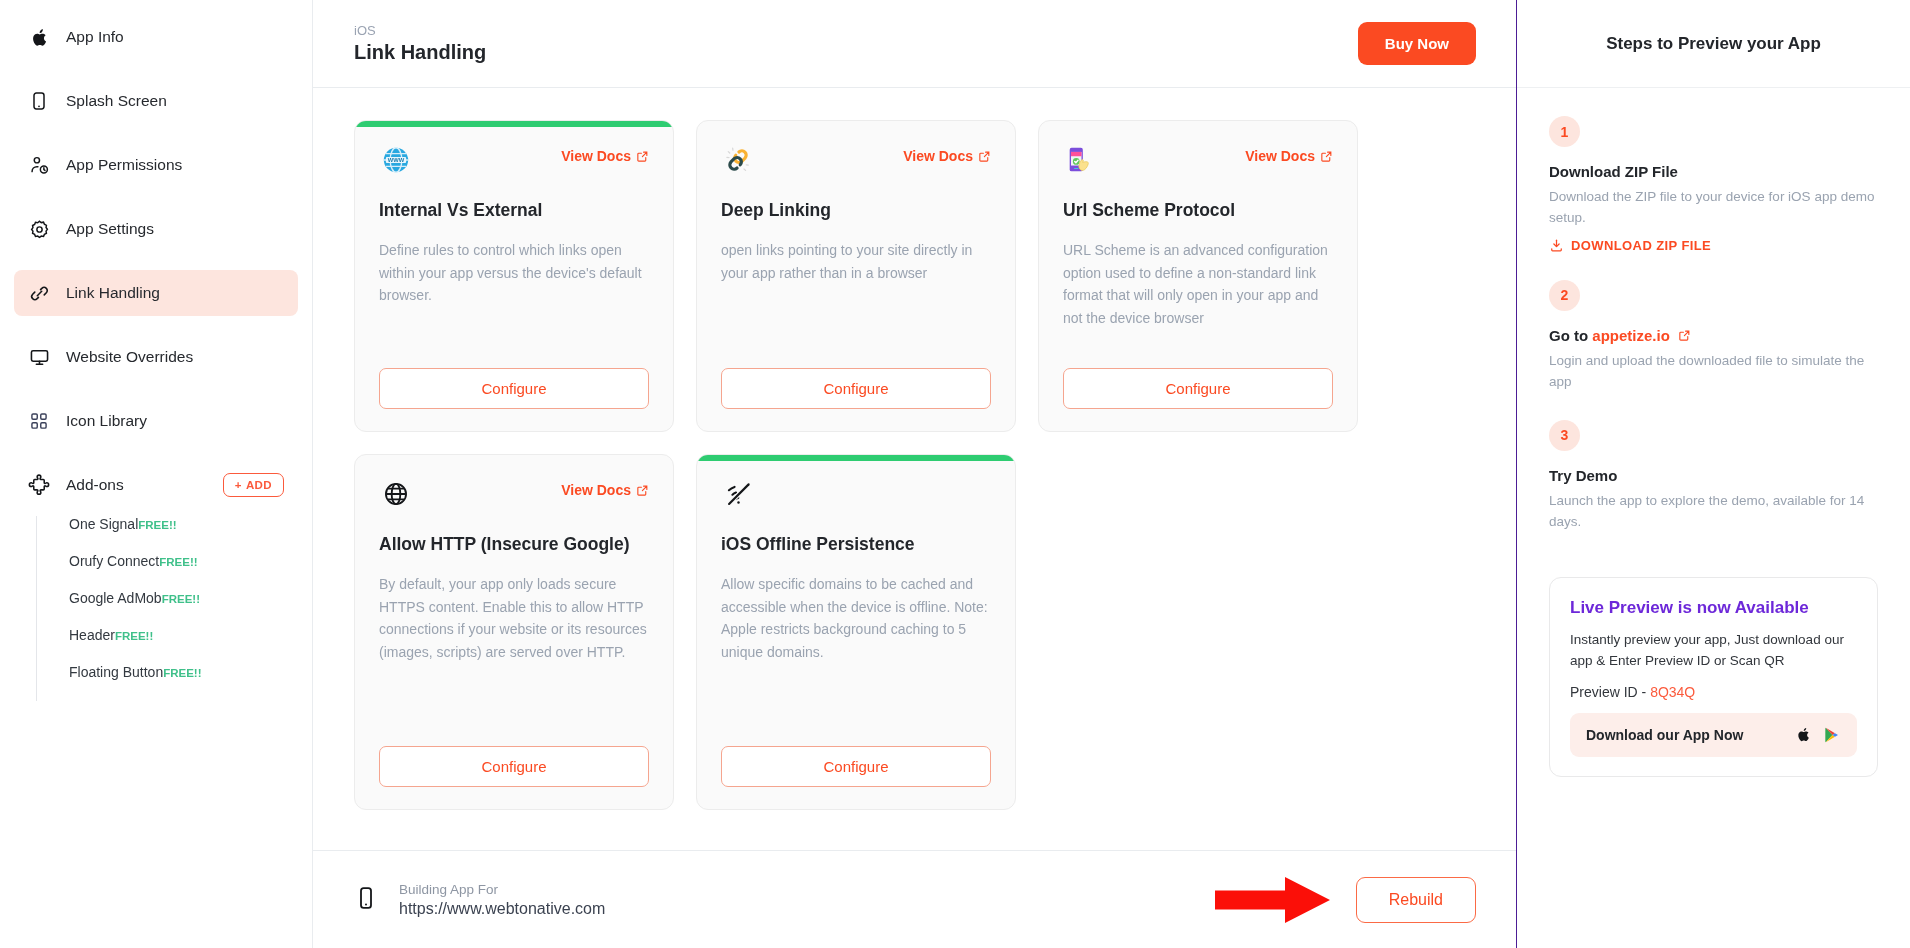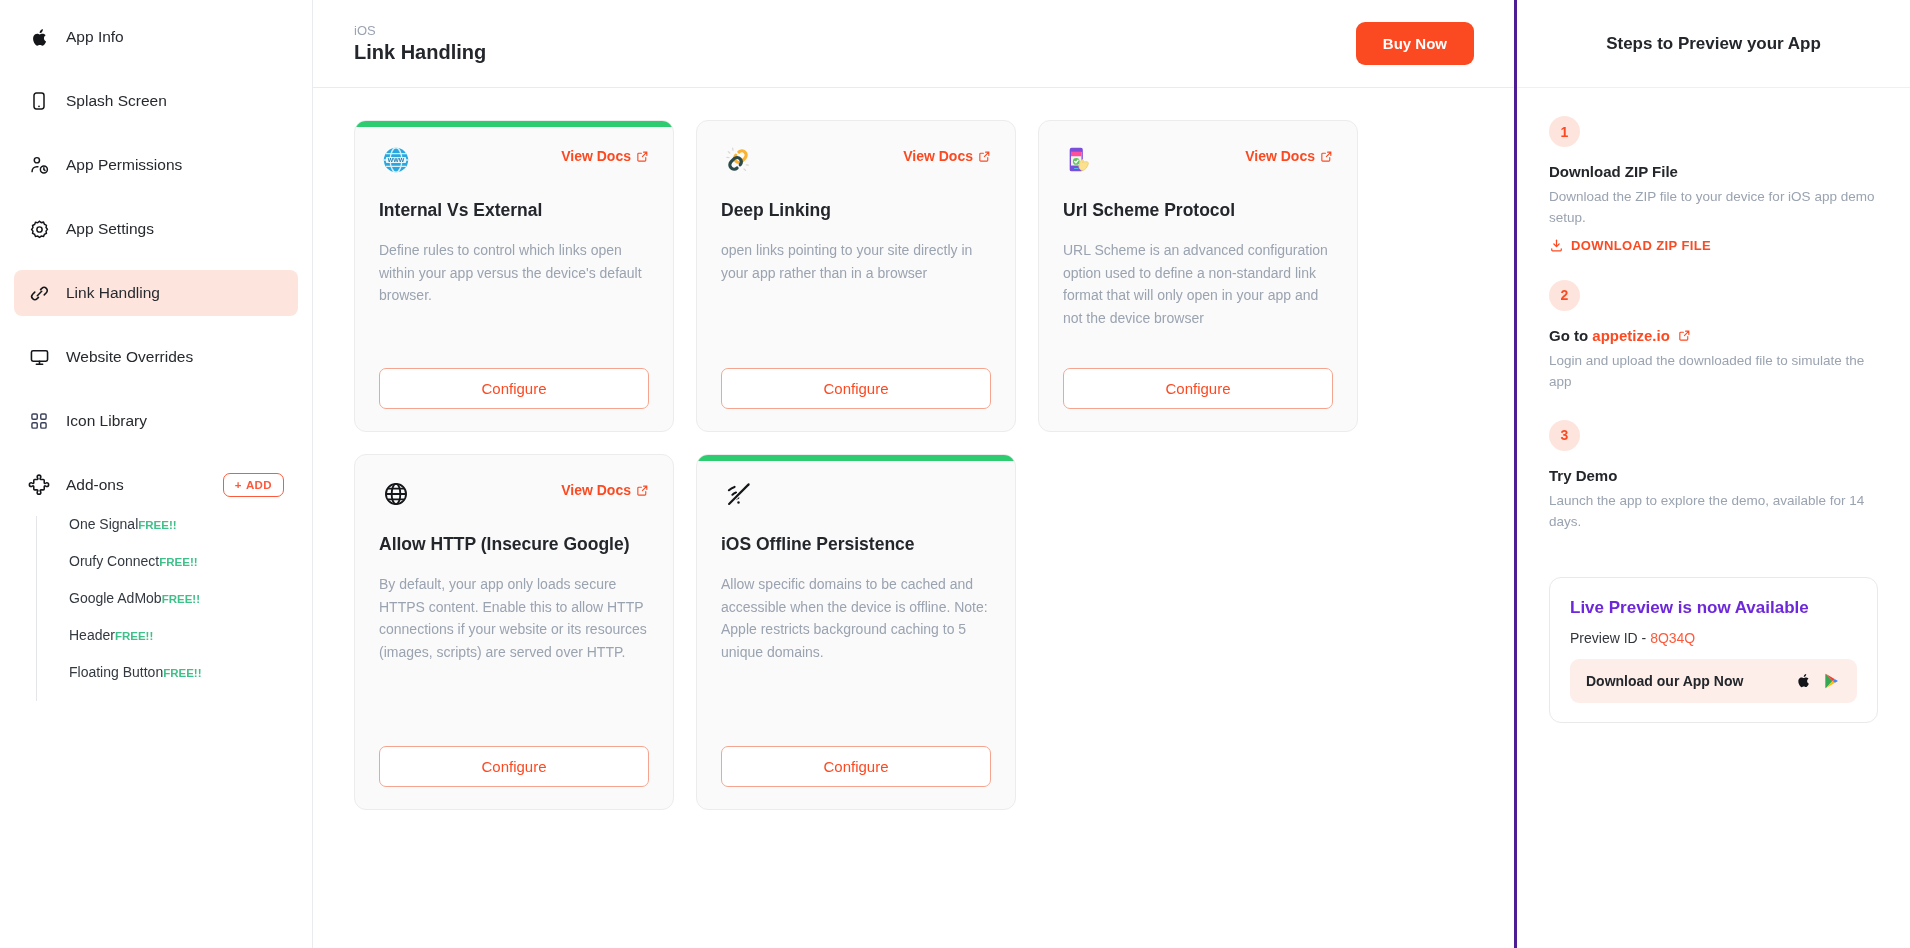--- a/index.html
+++ b/index.html
@@ -72,21 +72,21 @@
     display: flex; align-items: baseline; 
     padding: 0 0 0 32px; height: 37px; cursor: pointer;
   }
   .addon-name { font-size: 14px; color: #333940; }
   .addon-free { font-size: 11.5px; color: #3fc08a; font-weight: 600; }
 
   
   .center {
     flex: 1 1 auto; height: 948px;
     display: flex; flex-direction: column;
-    border-right: 3px solid #4c1d95;
+    border-right: 1px solid #4c1d95;
     min-width: 0;
   }
   .topbar {
     height: 88px; flex: 0 0 88px;
     border-bottom: 1px solid #e9ecef;
     display: flex; align-items: center; justify-content: space-between;
     padding: 0 40px 0 41px;
   }
   .platform { font-size: 13px; color: #9aa3b2; margin-bottom: 3px; }
   .page-title { font-size: 20px; font-weight: 700; color: #23262b; }
@@ -451,20 +451,42 @@
           </span>
         </div>
         <div class="card-title">iOS Offline Persistence</div>
         <div class="card-desc">Allow specific domains to be cached and accessible when the device is offline. Note: Apple restricts background caching to 5 unique domains.</div>
         <div class="card-spacer"></div>
         <button class="configure">Configure</button>
       </div>
 
     </div>
 
+    <div class="footer">
+      <div class="building">
+        <span>
+          <svg viewBox="0 0 24 24" width="24" height="24" fill="none" stroke="#141619" stroke-width="1.8">
+              <rect x="7" y="2.2" width="10" height="19.6" rx="2.6"></rect>
+              <circle cx="12" cy="18.6" r="1" fill="#141619" stroke="none"></circle>
+            </svg>
+        </span>
+        <div>
+          <div class="f-label">Building App For</div>
+          <div class="f-url">https://www.webtonative.com</div>
+        </div>
+      </div>
+      <div class="rebuild-wrap">
+        <span class="arrow">
+          <svg viewBox="0 0 115 46" width="115" height="46">
+              <path d="M0 13.5h70V0l45 23-45 23V32.5H0z" fill="#fb0f08"></path>
+            </svg>
+        </span>
+        <button class="rebuild">Rebuild</button>
+      </div>
+    </div>
   </main>
 
   <aside class="right">
     <div class="right-head">Steps to Preview your App</div>
 
     <div class="steps">
       <div class="step">
         <div class="step-num">1</div>
         <div class="step-title">Download ZIP File</div>
         <div class="step-desc">Download the ZIP file to your device for iOS app demo setup.</div>
@@ -496,20 +518,21 @@
 
       <div class="step">
         <div class="step-num">3</div>
         <div class="step-title">Try Demo</div>
         <div class="step-desc">Launch the app to explore the demo, available for 14 days.</div>
       </div>
     </div>
 
     <div class="live-card">
       <div class="live-title">Live Preview is now Available</div>
+      <div class="live-desc">Instantly preview your app, Just download our app &amp; Enter Preview ID or Scan QR</div>
       <div class="preview-id">
         <span>Preview ID - </span><b>8Q34Q</b>
       </div>
       <div class="dl-app">
         <span class="dl-app-label">Download our App Now</span>
         <span class="store-icons">
           <svg viewBox="0 0 24 24" width="17" height="17" fill="#141619">
               <path d="M17.05 12.86c-.02-2.3 1.88-3.4 1.96-3.45-1.07-1.56-2.73-1.78-3.32-1.8-1.41-.14-2.76.83-3.48.83-.72 0-1.82-.81-3-.79-1.54.02-2.96.9-3.75 2.28-1.6 2.78-.41 6.88 1.15 9.13.76 1.1 1.67 2.34 2.86 2.3 1.15-.05 1.58-.74 2.97-.74 1.39 0 1.78.74 3 .72 1.24-.02 2.02-1.12 2.78-2.23.88-1.28 1.24-2.52 1.26-2.58-.03-.01-2.41-.93-2.43-3.67zM14.9 5.6c.63-.77 1.06-1.84.94-2.9-.91.04-2.01.61-2.66 1.37-.58.67-1.09 1.76-.95 2.8 1.01.08 2.04-.52 2.67-1.27z"></path>
             </svg>
           <svg viewBox="0 0 24 24" width="18" height="18">

